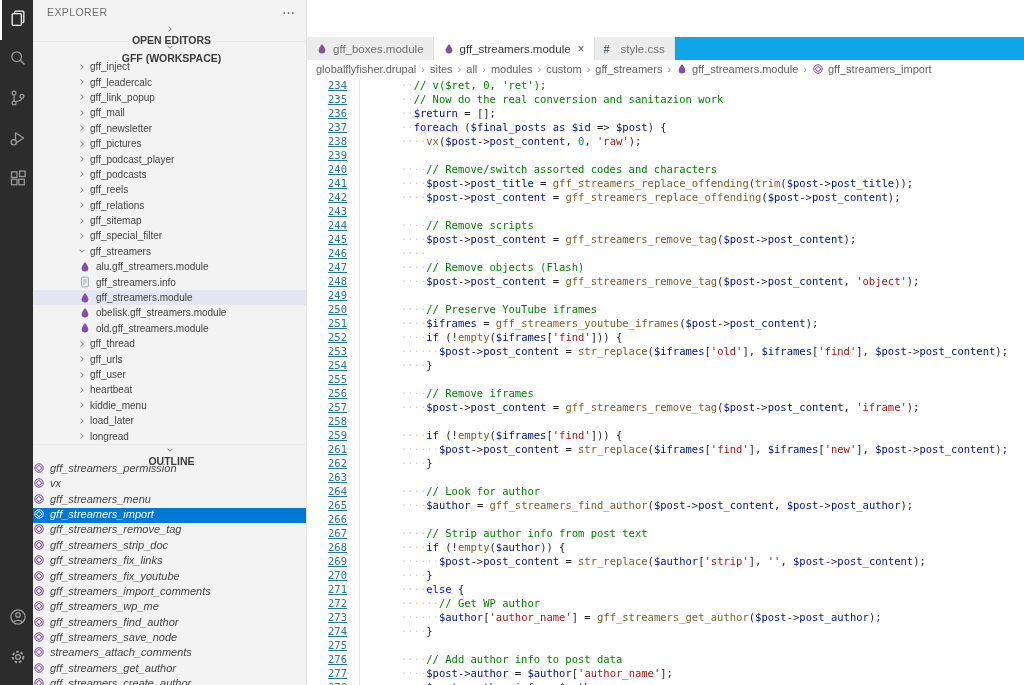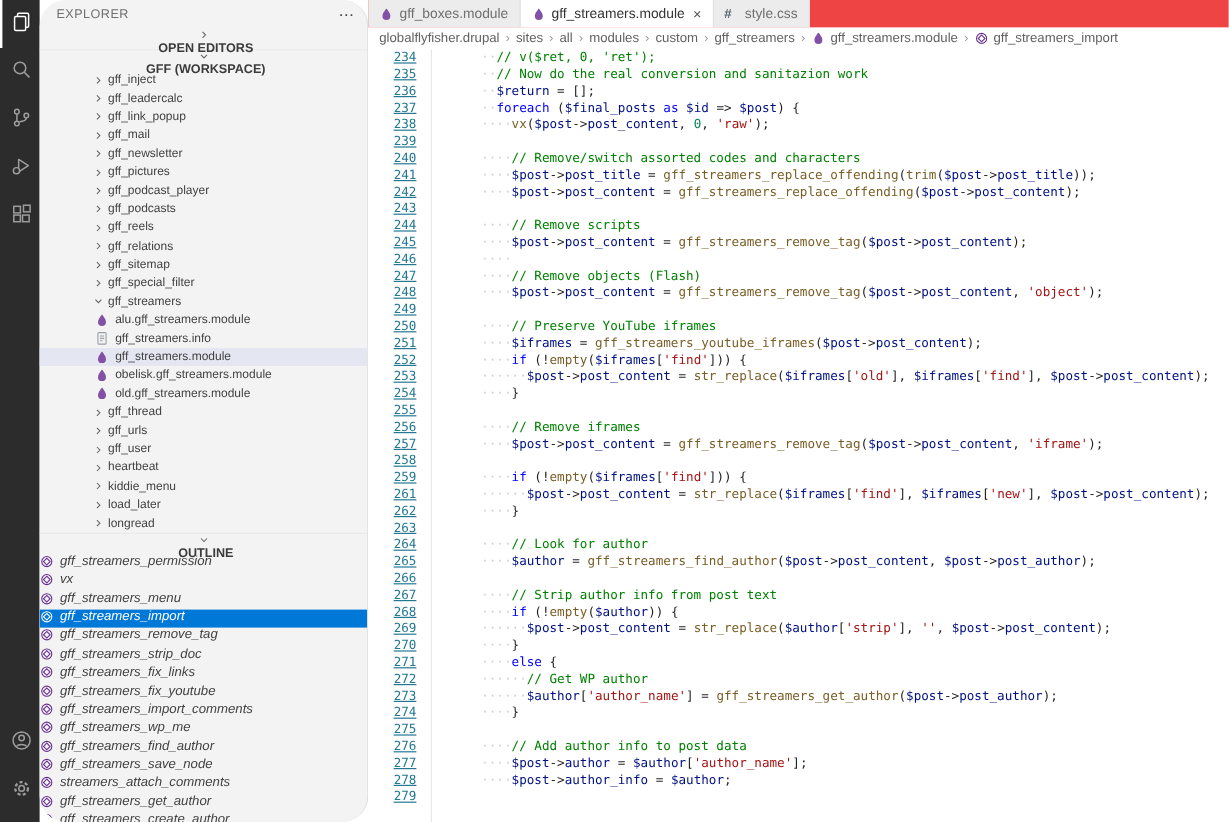--- a/index.html
+++ b/index.html
@@ -9,21 +9,21 @@
   
   .activitybar{width:33px;background:var(--abbg);display:flex;flex-direction:column;flex:none;}
   .ab-top{flex:1;display:flex;flex-direction:column;align-items:center;}
   .ab-bottom{display:flex;flex-direction:column;align-items:center;padding-bottom:6px;}
   .ab-item{width:33px;height:40px;display:flex;align-items:center;justify-content:center;
     box-sizing:border-box;border-left:2px solid transparent;cursor:pointer;}
   .ab-item.active{border-left-color:#ffffff;}
 
   
   .sidebar{width:274px;background:var(--sbbg);flex:none;border-right:1px solid #e0e0e0;
-    box-sizing:border-box;overflow:hidden;color:#3b3b3b;border-radius:22px;}
+    box-sizing:border-box;overflow:hidden;color:#3b3b3b;}
   .sb-header{height:24px;display:flex;align-items:center;justify-content:space-between;
     padding:0 10px 0 14px;font-size:10.5px;color:#6f6f6f;letter-spacing:.4px;}
   .sb-actions{font-size:13px;color:#424242;cursor:pointer;letter-spacing:1px;}
   .sb-section{height:17px;display:flex;align-items:center;font-size:10.5px;font-weight:bold;
     color:#3b3b3b;padding-left:4px;cursor:pointer;border-top:1px solid #eaeaea;flex-direction:column;}
   .sb-section .chev{margin-right:3px;}
   .chev{width:10px;height:10px;display:inline-block;flex:none;}
   .tree-item{height:15.4px;display:flex;align-items:center;font-size:10px;color:#424242;
     cursor:pointer;white-space:nowrap;}
   .tree-item .chev{margin-right:3px;}
@@ -31,21 +31,21 @@
   .tree-item.file{padding-left:46px;}
   .tree-item.selected{background:var(--rowsel);}
   .tree-icon{width:12px;height:12px;margin-right:5px;flex:none;display:inline-block;}
   .outline-item{height:15.4px;display:flex;align-items:flex-start;font-size:11px;color:#424242;
     cursor:pointer;white-space:nowrap;font-style:italic;}
   .outline-item .tree-icon{width:12px;height:12px;margin-right:5px;}
   .outline-item.selected{background:var(--accent);color:#fff;}
 
   
   .editor-area{flex:1;display:flex;flex-direction:column;min-width:0;background:#fff;}
-  .tabs{height:23px;background:#ef4444;display:flex;flex:none;}
+  .tabs{height:23px;background:#0ea5e9;display:flex;flex:none;margin-top:37px;}
   .tab{display:flex;align-items:center;padding:0 9px;font-size:11.5px;color:#6f6f6f;
     background:#ececec;border-right:1px solid #e0e0e0;cursor:pointer;white-space:nowrap;}
   .tab.active{background:#ffffff;color:#333;}
   .tab .tree-icon{margin-right:5px;}
   .tab .close{margin-left:7px;font-size:12px;color:#555;line-height:1;}
   .breadcrumbs{height:18px;display:flex;align-items:center;font-size:11px;color:#616161;
     padding-left:9px;background:#fff;flex:none;white-space:nowrap;}
   .breadcrumbs .sep{margin:0 5px;color:#9a9a9a;}
   .bc-item{display:flex;align-items:center;cursor:pointer;}
   .bc-item .tree-icon{margin-right:4px;}

